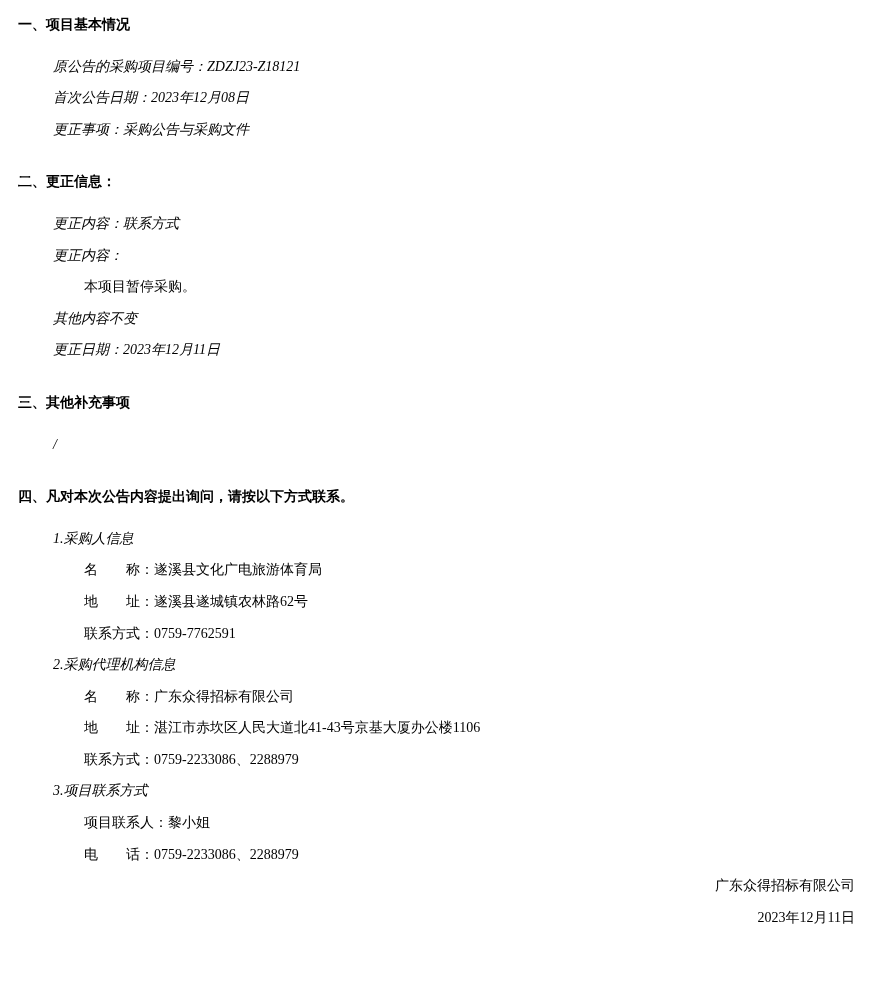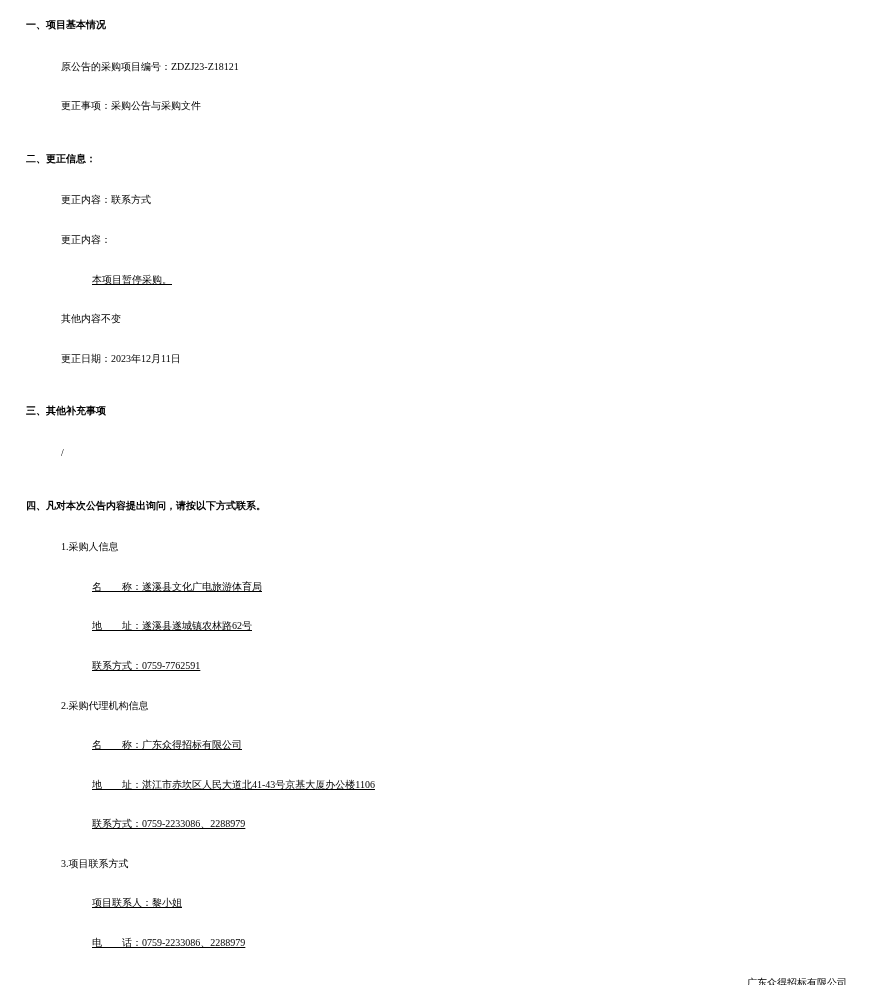--- a/index.html
+++ b/index.html
@@ -12,49 +12,50 @@
     height: 985px;
     overflow: hidden;
     color: #000000;
     font-family: "Liberation Serif", "DejaVu Serif", serif;
   }
   .doc {
     padding-top: 9px;
     width: 872px;
   }
   .line {
-    font-size: 10px;
+    font-size: 14px;
     line-height: 31.6px;
-    margin: 8px;
+    margin: 0;
     white-space: pre-wrap;
   }
   .heading {
     font-weight: bold;
     padding-left: 18px;
     margin-top: 21px;
     margin-bottom: 10px;
   }
   .section:first-child .heading {
     margin-top: 0;
   }
-  .lv1 { padding-left: 53px; }
-  .lv2 { padding-left: 84px; text-decoration: underline; }
+  .lv1 { padding-left: 53px; font-style: italic; }
+  .lv2 { padding-left: 84px; }
   .signature {
     text-align: right;
     padding-right: 17px;
   }
 </style>
 </head>
 <body>
 
 <div class="doc">
 
   <div class="section">
     <div class="line heading">一、项目基本情况</div>
     <div class="line lv1"><span>原公告的采购项目编号：</span><span>ZDZJ23-Z18121</span></div>
+    <div class="line lv1"><span>首次公告日期：</span><span>2023年12月08日</span></div>
   </div>
 
   <div class="section">
     <div class="line lv1"><span>更正事项：</span><span>采购公告与采购文件</span></div>
     <div class="line heading">二、更正信息：</div>
     <div class="line lv1"><span>更正内容：</span><span>联系方式</span></div>
     <div class="line lv1"><span>更正内容：</span></div>
     <div class="line lv2">本项目暂停采购。</div>
     <div class="line lv1">其他内容不变</div>
     <div class="line lv1"><span>更正日期：</span><span>2023年12月11日</span></div>

